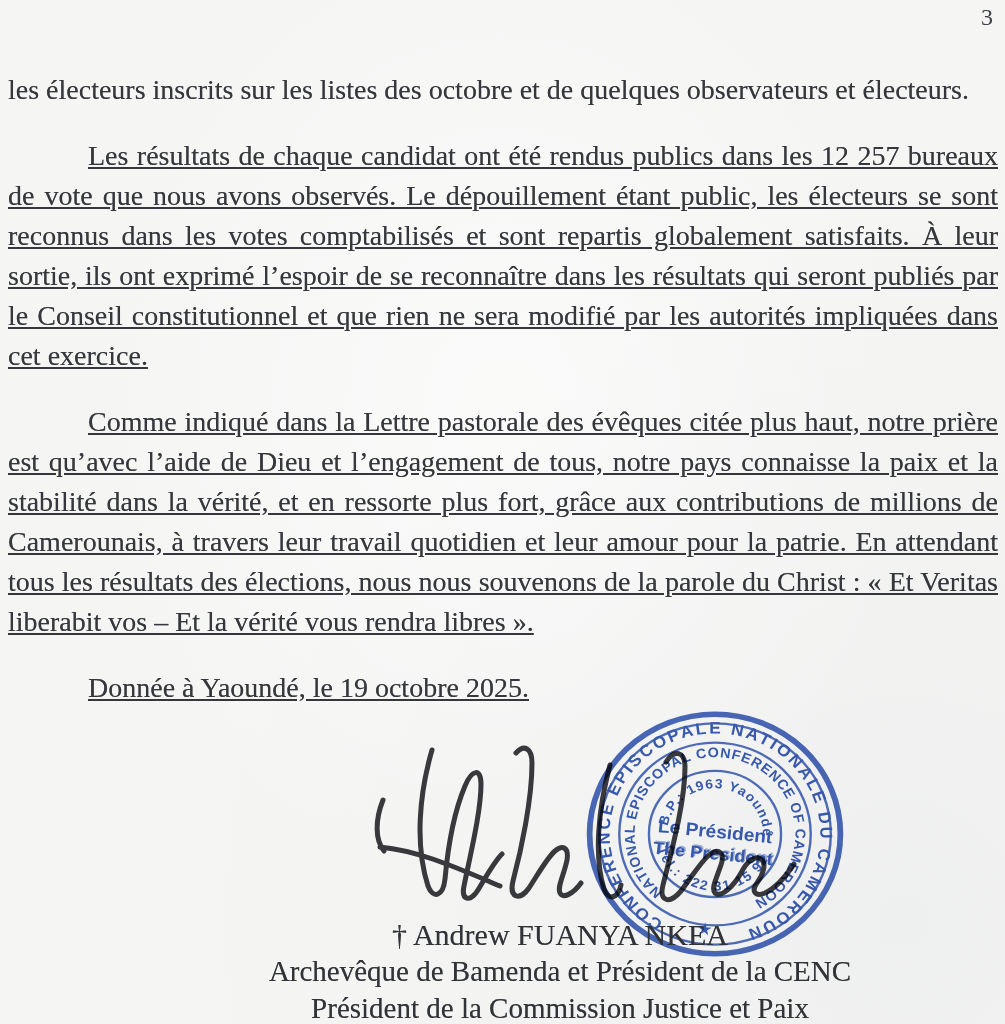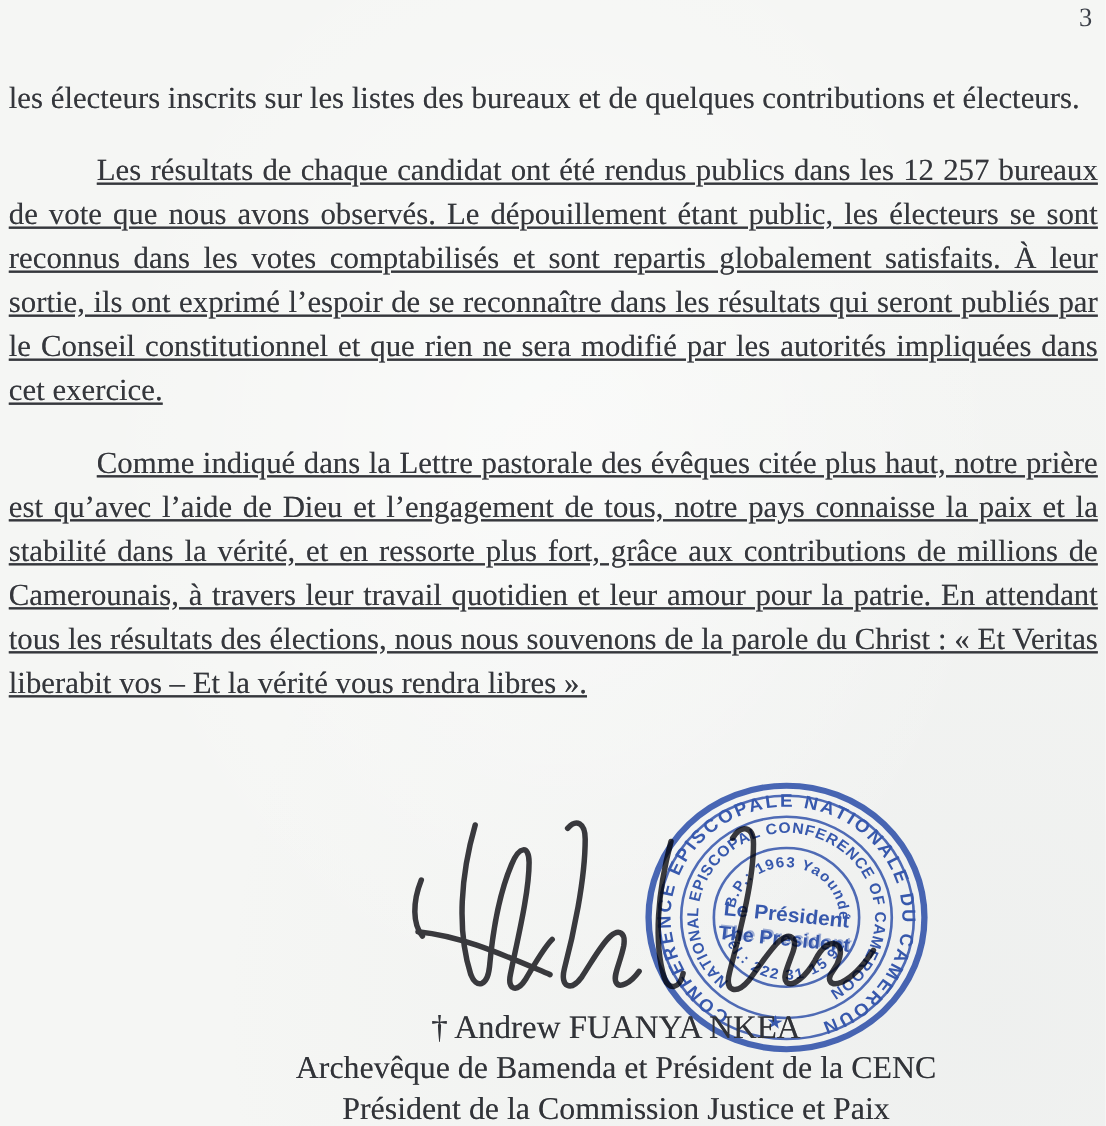--- a/index.html
+++ b/index.html
@@ -42,23 +42,24 @@
   .stamp text{font-family:"Liberation Sans", sans-serif;font-weight:bold;}
 </style>
 </head>
 <body>
 
 <div>
 
   <div class="page-number">3</div>
 
   <div class="doc">
-    <p>les électeurs inscrits sur les listes des bureaux et de quelques contributions et électeurs.</p>
+    <p>les électeurs inscrits sur les listes des octobre et de quelques observateurs et électeurs.</p>
     <p class="indent">Les résultats de chaque candidat ont été rendus publics dans les 12 257 bureaux de vote que nous avons observés. Le dépouillement étant public, les électeurs se sont reconnus dans les votes comptabilisés et sont repartis globalement satisfaits. À leur sortie, ils ont exprimé l’espoir de se reconnaître dans les résultats qui seront publiés par le Conseil constitutionnel et que rien ne sera modifié par les autorités impliquées dans cet exercice.</p>
     <p class="indent tight">Comme indiqué dans la Lettre pastorale des évêques citée plus haut, notre prière est qu’avec l’aide de Dieu et l’engagement de tous, notre pays connaisse la paix et la stabilité dans la vérité, et en ressorte plus fort, grâce aux contributions de millions de Camerounais, à travers leur travail quotidien et leur amour pour la patrie. En attendant tous les résultats des élections, nous nous souvenons de la parole du Christ : « Et Veritas liberabit vos – Et la vérité vous rendra libres ».</p>
+    <p class="indent dateline">Donnée à Yaoundé, le 19 octobre 2025.</p>
   </div>
 
   <svg class="stamp" viewBox="0 0 280 280" preserveAspectRatio="none" aria-hidden="true">
     <g fill="none" stroke="#2b50b2">
       <circle cx="140" cy="140" r="131" stroke-width="6" opacity=".92"></circle>
       <circle cx="140" cy="140" r="121" stroke-width="2.5" opacity=".88"></circle>
       <circle cx="140" cy="140" r="100" stroke-width="2.5" opacity=".88"></circle>
       <circle cx="140" cy="140" r="69" stroke-width="2.5" opacity=".88"></circle>
     </g>
     <defs>

